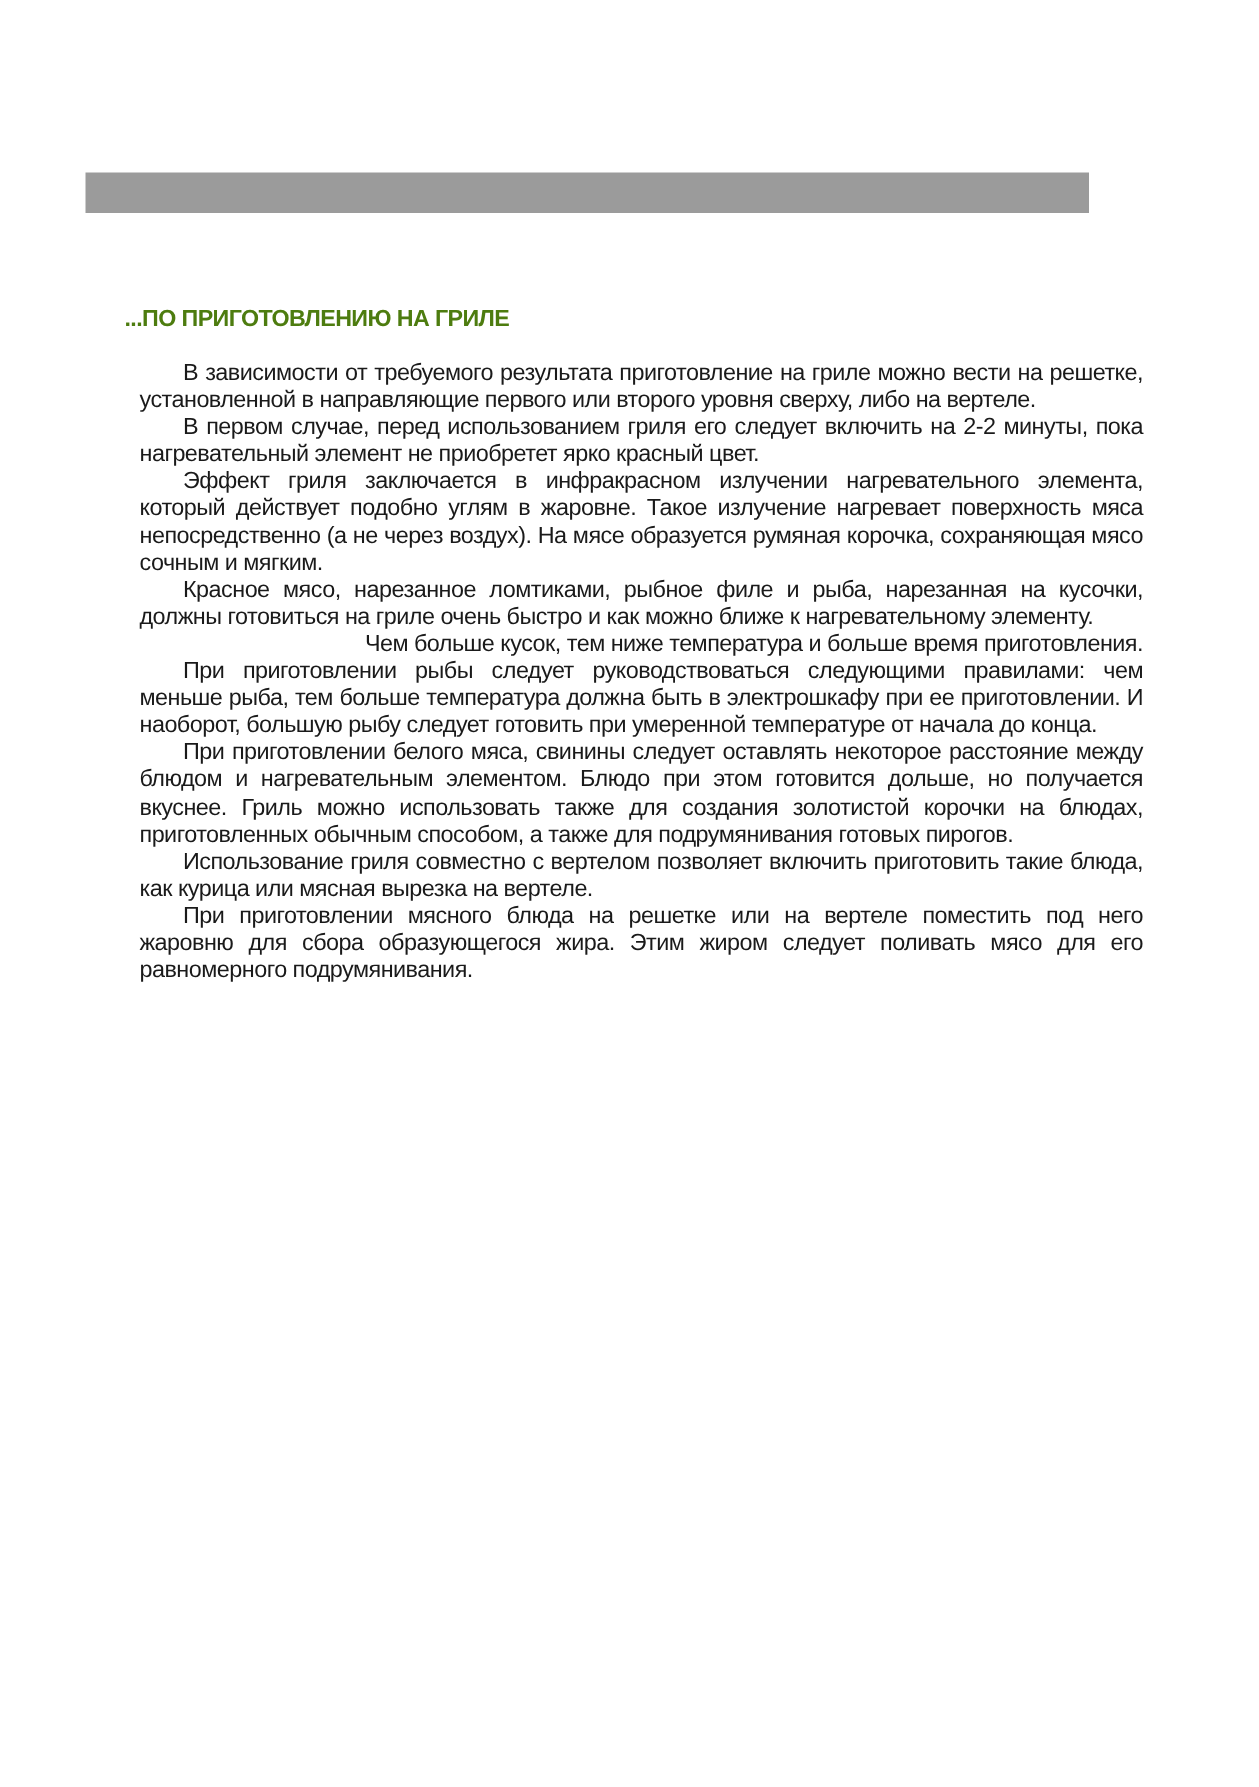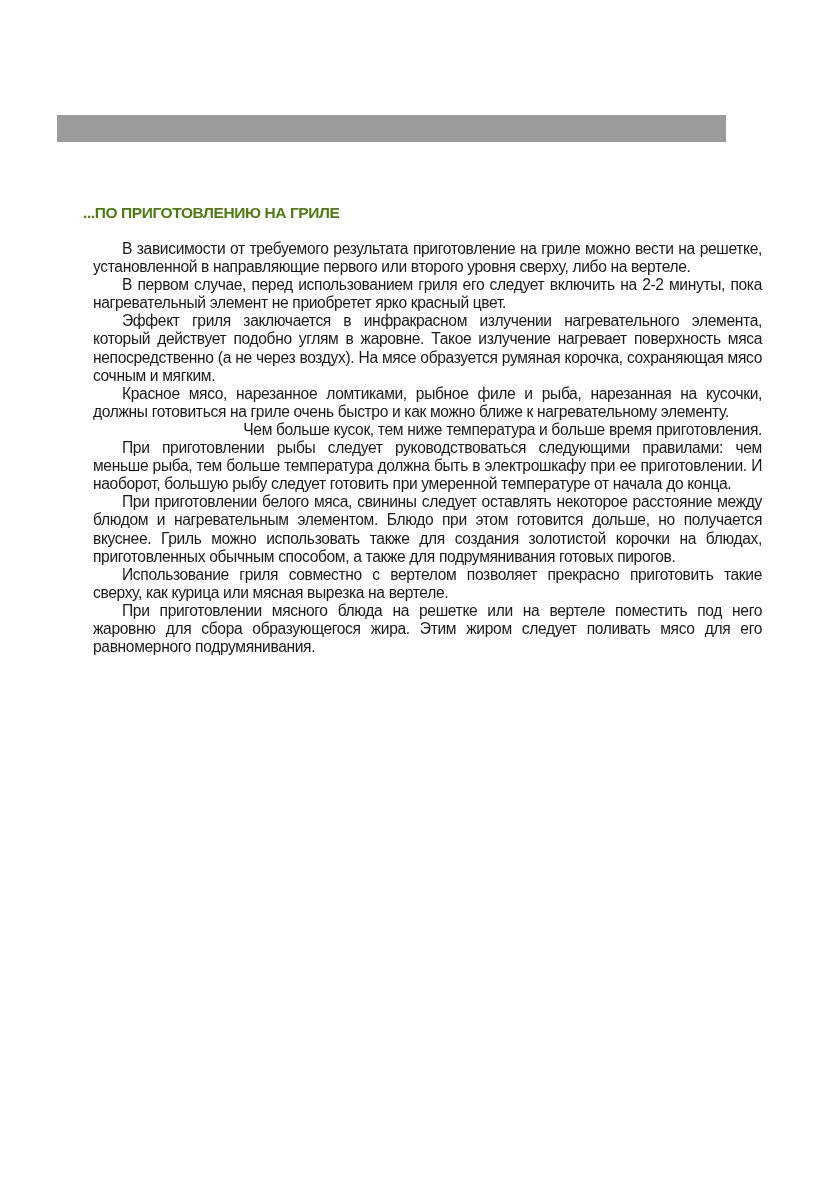--- a/index.html
+++ b/index.html
@@ -61,15 +61,15 @@
 <h2 class="section-title">...ПО ПРИГОТОВЛЕНИЮ НА ГРИЛЕ</h2>
 
 <div class="content">
   <p>В зависимости от требуемого результата приготовление на гриле можно вести на решетке, установленной в направляющие первого или второго уровня сверху, либо на вертеле.</p>
   <p>В первом случае, перед использованием гриля  его следует включить на 2-2 минуты, пока нагревательный элемент не приобретет ярко красный цвет.</p>
   <p>Эффект гриля заключается в инфракрасном излучении нагревательного элемента, который действует подобно углям в жаровне. Такое излучение нагревает поверхность мяса непосредственно (а не через воздух). На мясе образуется румяная корочка, сохраняющая мясо сочным и мягким.</p>
   <p>Красное мясо, нарезанное ломтиками, рыбное филе и рыба, нарезанная на кусочки, должны готовиться на гриле очень быстро и как можно ближе к нагревательному элементу.</p>
   <p class="left">Чем больше кусок, тем ниже температура и больше время приготовления.</p>
   <p>При приготовлении рыбы следует руководствоваться следующими правилами: чем меньше рыба, тем больше температура должна быть в электрошкафу при ее приготовлении. И наоборот, большую рыбу следует готовить при умеренной температуре от начала до конца.</p>
   <p>При приготовлении белого мяса, свинины следует оставлять некоторое расстояние между блюдом и нагревательным элементом. Блюдо при этом готовится дольше, но получается вкуснее. Гриль можно использовать также для создания золотистой корочки на блюдах, приготовленных обычным способом, а также для подрумянивания готовых пирогов.</p>
-  <p>Использование гриля совместно с вертелом позволяет прекрасно приготовить такие сверху, как курица или мясная вырезка на вертеле.</p>
+  <p>Использование гриля совместно с вертелом позволяет включить приготовить такие блюда, как курица или мясная вырезка на вертеле.</p>
   <p>При приготовлении мясного блюда на решетке или на вертеле поместить под него жаровню для сбора образующегося жира. Этим жиром следует поливать мясо для его равномерного подрумянивания.</p>
 </div>
 
 </body></html>

